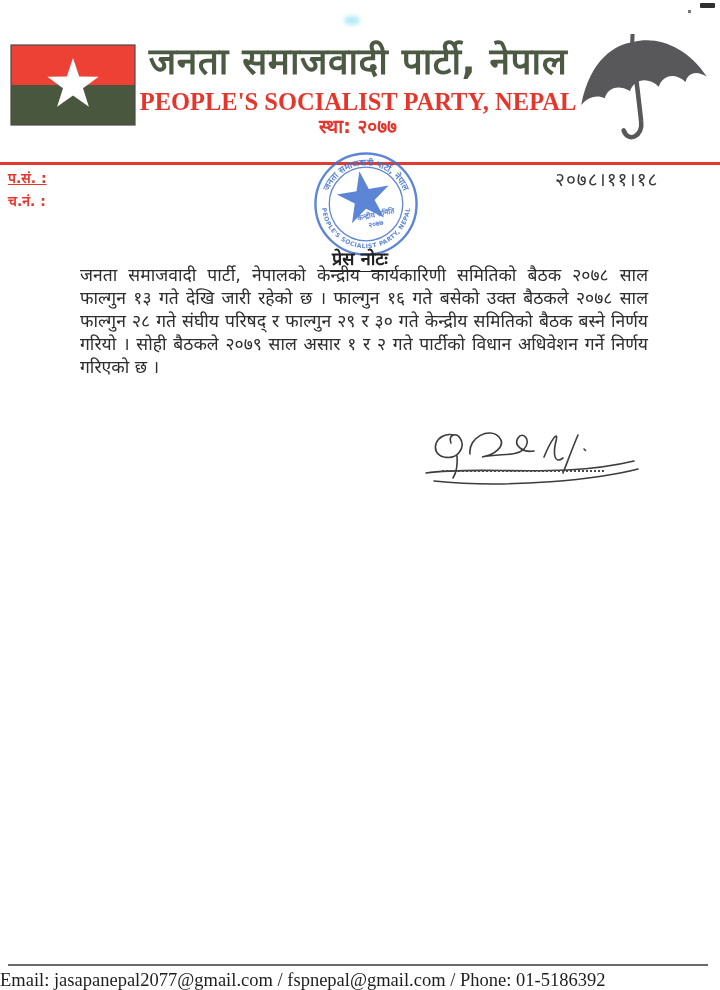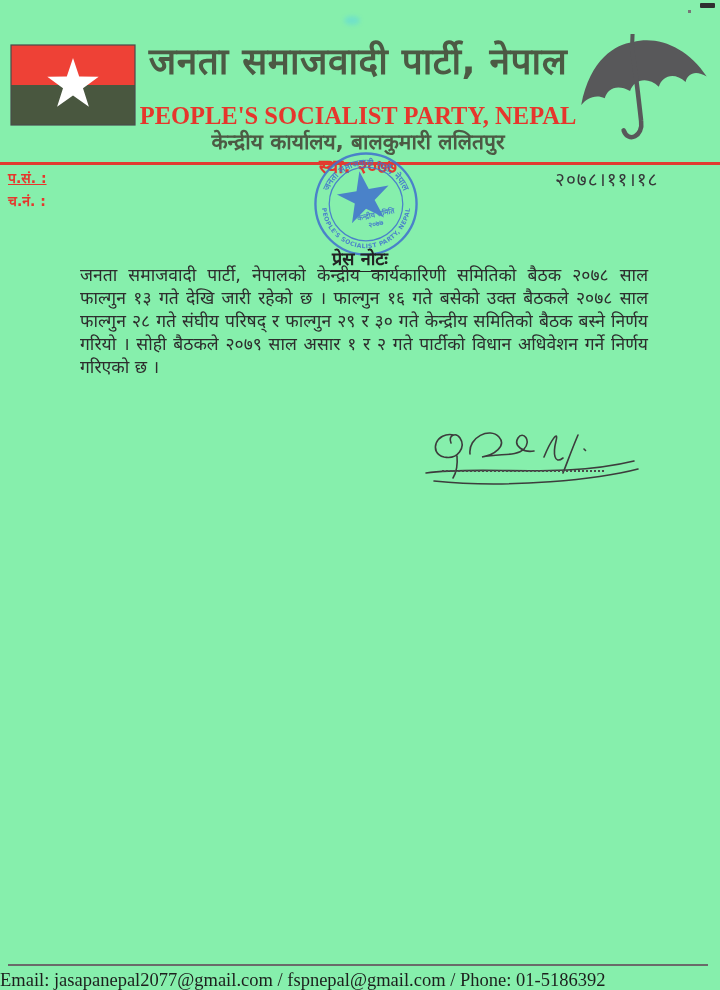--- a/index.html
+++ b/index.html
@@ -3,34 +3,34 @@
 <meta charset="utf-8">
 <style>
   * { margin: 0; padding: 0; box-sizing: border-box; }
   html, body { background: #e9e9e9; }
   body { font-family: "DejaVu Sans", sans-serif; }
 
   .page {
     position: relative;
     width: 720px; height: 990px;
     margin: 0 auto;
-    background: #86efac;
+    background: #ffffff;
     overflow: hidden;
   }
 
   
   .artifact-dash { position: absolute; top: 3px; left: 700px; width: 15px; height: 5px; background: #2f2f2f; border-radius: 1px; }
   .artifact-plus { position: absolute; top: 10px; left: 688px; width: 3px; height: 3px; background: #777; }
   .artifact-smudge { position: absolute; top: 16px; left: 344px; width: 16px; height: 9px; background: #57d2ea; opacity: .45; filter: blur(2px); border-radius: 50%; }
 
   
   .flag { position: absolute; left: 10px; top: 44px; width: 126px; height: 82px; }
   .header-text { position: absolute; left: 138px; top: 40px; width: 440px; text-align: center; }
   .title-nepali { font-size: 37px; line-height: 44px; font-weight: bold; color: #4c5a44; letter-spacing: .5px; }
-  .title-english { font-family: "Liberation Serif", serif; font-size: 24.5px; line-height: 27px; font-weight: bold; color: #e6362c; margin-top: 18px; }
+  .title-english { font-family: "Liberation Serif", serif; font-size: 24.5px; line-height: 27px; font-weight: bold; color: #e6362c; margin-top: 4px; }
   .office-line { font-size: 21px; line-height: 25px; font-weight: bold; color: #4c5a44; margin-top: 1px; }
   .established { font-size: 19px; line-height: 19px; font-weight: bold; color: #e6362c; margin-top: 2px; }
   .umbrella { position: absolute; left: 570px; top: 34px; width: 145px; height: auto; }
 
   .red-rule { position: absolute; left: 0; top: 162px; width: 720px; height: 3px; background: #e13b30; }
 
   .ref-label { position: absolute; left: 8px; font-size: 14px; font-weight: bold; color: #e6362c; }
   .ref-no { top: 168px; text-decoration: underline; }
   .dispatch-no { top: 191px; }
   .letter-date { position: absolute; left: 555px; top: 166px; font-size: 19px; color: #36383a; letter-spacing: 1px; }
@@ -73,21 +73,20 @@
   <svg class="flag" viewBox="0 0 126 82">
     <rect x="1" y="1" width="124" height="40" fill="#ee4136"></rect>
     <rect x="1" y="41" width="124" height="40" fill="#49573f"></rect>
     <polygon fill="#ffffff" points="63,14 69.2,32.5 88.7,32.7 73,44.2 78.9,62.8 63,51.5 47.1,62.8 53,44.2 37.3,32.7 56.8,32.5"></polygon>
     <rect x="1" y="1" width="124" height="80" fill="none" stroke="#4a4a4a" stroke-width="1.2"></rect>
   </svg>
 
   <div class="header-text">
     <div class="title-nepali">जनता समाजवादी पार्टी, नेपाल</div>
     <div class="title-english">PEOPLE'S SOCIALIST PARTY, NEPAL</div>
-    <div class="office-line">केन्द्रीय कार्यालय, बालकुमारी ललितपुर</div>
     <div class="established">स्था: २०७७</div>
   </div>
 
   <svg class="umbrella" viewBox="0 0 160 130">
     <g transform="rotate(-12 80 60)" fill="#58585a" stroke="#58585a">
       <path stroke="none" d="M10,64 C30,16 62,6 80,8 C108,6 138,26 152,62
         C142,52 132,54 128,63 C118,49 104,51 98,62 C88,47 72,49 66,60
         C54,49 42,52 37,62 C28,55 17,58 10,64 Z"></path>
       <path d="M79,10 L82,-2" fill="none" stroke-width="4.5" stroke-linecap="round"></path>
       <path d="M78,12 C76,45 73,75 71,95 C70,112 52,116 50,101" fill="none" stroke-width="5" stroke-linecap="round"></path>

